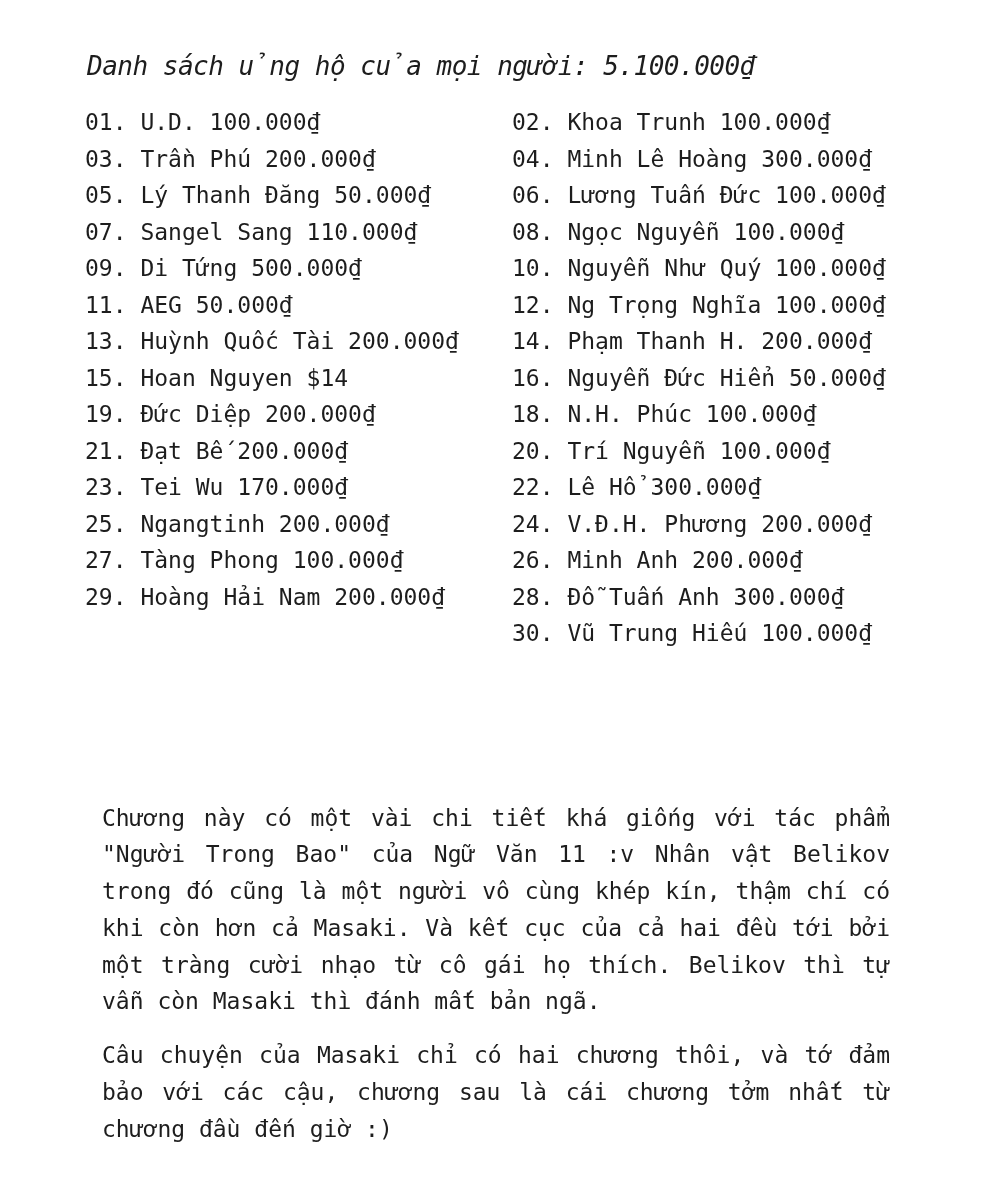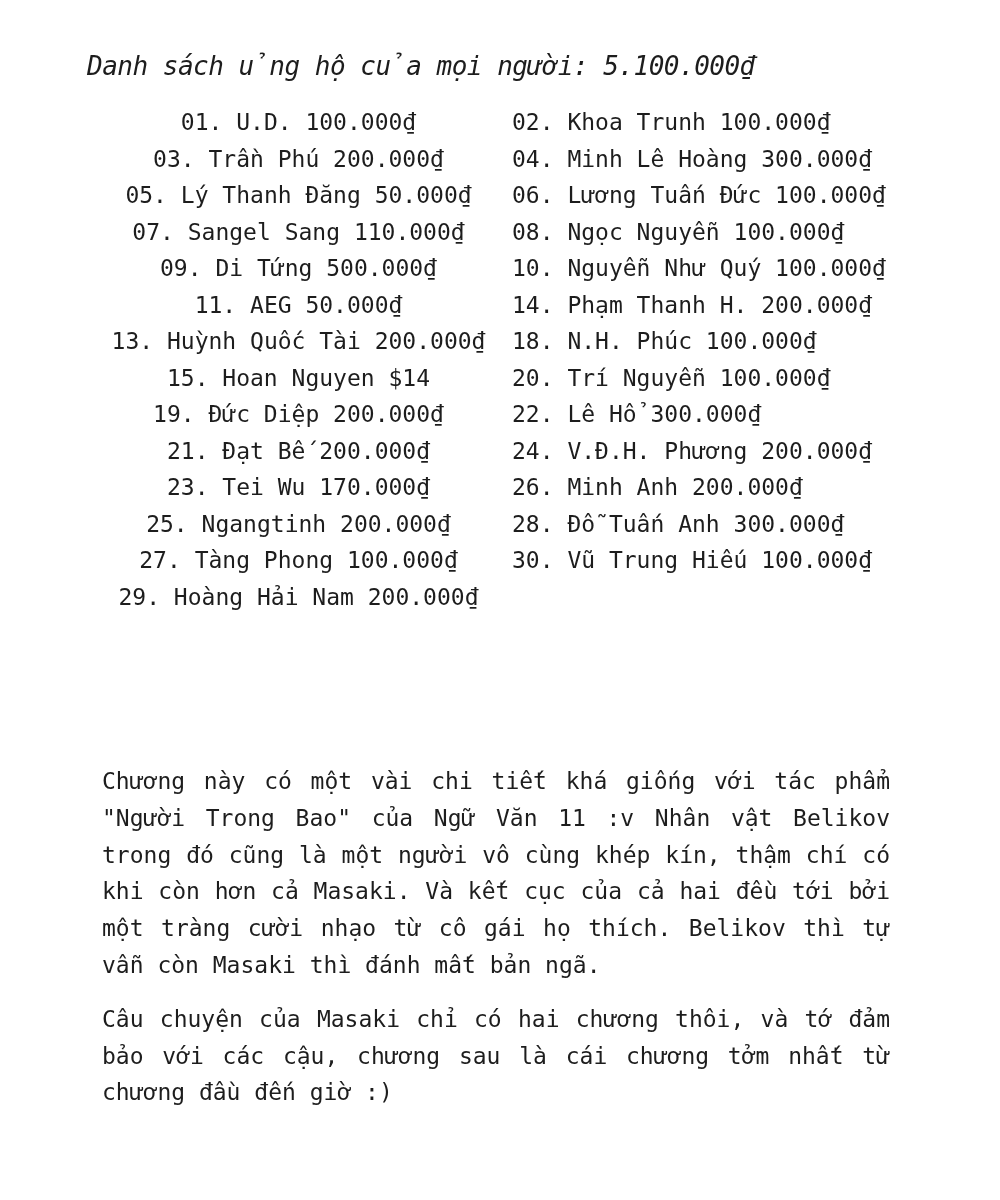--- a/index.html
+++ b/index.html
@@ -33,21 +33,20 @@
   .donor-columns {
     display: flex;
   }
   .donor-col {
     font-size: 23px;
     line-height: 36.5px;
   }
   .donor-col.left {
     width: 427px;
     flex: none;
-    text-align: center;
   }
   .donor-col.right {
     flex: 1;
   }
   .donor-item {
     white-space: nowrap;
   }
   .commentary {
     margin-top: 148px;
     width: 822px;
@@ -103,23 +102,25 @@
         <div class="donor-item">02. Khoa Trunh 100.000₫</div>
 
         <div class="donor-item">04. Minh Lê Hoàng 300.000₫</div>
 
         <div class="donor-item">06. Lương Tuấn Đức 100.000₫</div>
 
         <div class="donor-item">08. Ngọc Nguyễn 100.000₫</div>
 
         <div class="donor-item">10. Nguyễn Như Quý 100.000₫</div>
 
+        <div class="donor-item">12. Ng Trọng Nghĩa 100.000₫</div>
 
         <div class="donor-item">14. Phạm Thanh H. 200.000₫</div>
 
+        <div class="donor-item">16. Nguyễn Đức Hiển 50.000₫</div>
 
         <div class="donor-item">18. N.H. Phúc 100.000₫</div>
 
         <div class="donor-item">20. Trí Nguyễn 100.000₫</div>
 
         <div class="donor-item">22. Lê Hổ 300.000₫</div>
 
         <div class="donor-item">24. V.Đ.H. Phương 200.000₫</div>
 
         <div class="donor-item">26. Minh Anh 200.000₫</div>

